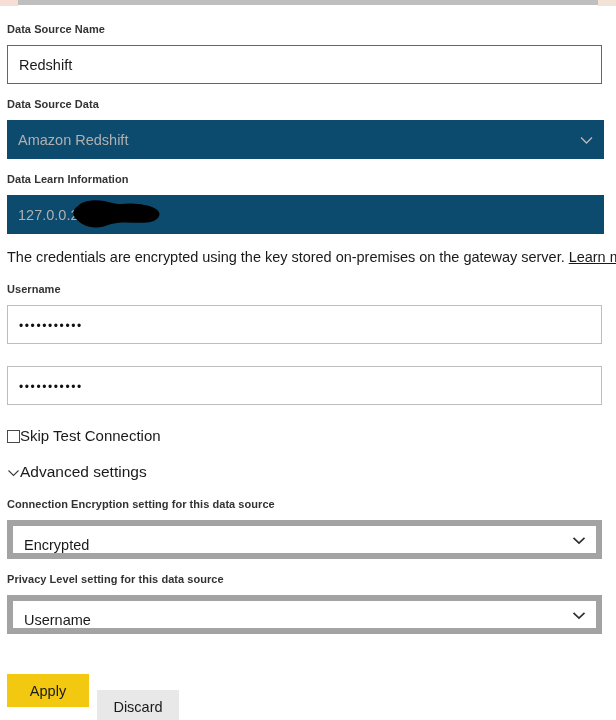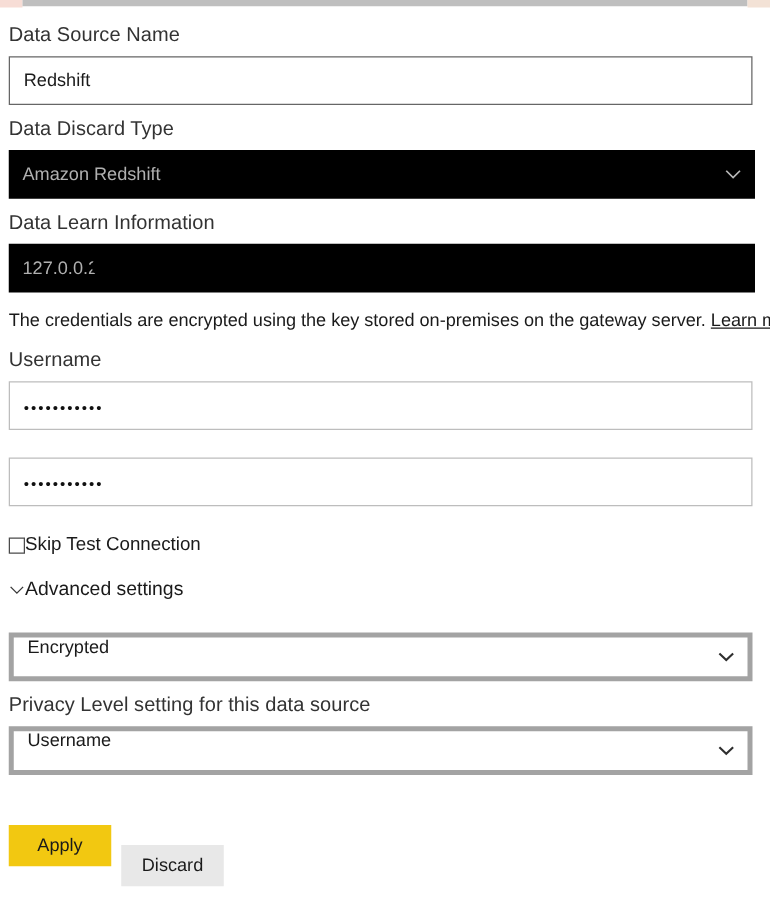--- a/index.html
+++ b/index.html
@@ -46,24 +46,25 @@
     background: #f3e2d6;
   }
 
   .form {
     position: relative;
     padding: 0 7px;
     width: 616px;
   }
 
   .field-label {
-    font-size: 16px;
+    font-size: 11px;
     color: #333333;
     line-height: 14px;
     letter-spacing: 0.05px;
+    font-weight: bold;
   }
 
   
   .input-box {
     width: 595px;
     height: 39px;
     border: 1px solid #bdbdbd;
     background: #ffffff;
     display: flex;
     align-items: center;
@@ -80,21 +81,21 @@
     color: #111111;
     line-height: 1;
     position: relative;
     top: 1px;
   }
 
   
   .disabled-box {
     width: 597px;
     height: 39px;
-    background: #000000;
+    background: #0c4a6e;
     border: none;
     display: flex;
     align-items: center;
     padding: 0 11px;
     font-size: 14.5px;
     color: #b0b0b0;
     position: relative;
   }
   .disabled-box .chev {
     position: absolute;
@@ -111,24 +112,24 @@
     top: 1px;
     width: 100px;
     height: 37px;
     pointer-events: none;
   }
 
   
   .select-box {
     width: 595px;
     height: 39px;
-    border: 4px solid #a3a3a3;
-    background: #ffffff;
-    display: flex;
-    align-items: flex-start;
+    border: 6px solid #a3a3a3;
+    background: #ffffff;
+    display: flex;
+    align-items: flex-end;
     padding: 0 11px;
     font-size: 14.5px;
     color: #1a1a1a;
     position: relative;
   }
   .select-box .chev {
     position: absolute;
     right: 10px;
     top: 50%;
     transform: translateY(-50%);
@@ -226,21 +227,21 @@
 <div class="form">
 
   <div style="height:14px"></div>
   <div class="field-label">Data Source Name</div>
   <div style="height:9px"></div>
   <div class="input-box focused">
     <span>Redshift</span>
   </div>
 
   <div style="height:13px"></div>
-  <div class="field-label">Data Discard Type</div>
+  <div class="field-label">Data Source Data</div>
   <div style="height:9px"></div>
   <div class="disabled-box">
     <span>Amazon Redshift</span>
     <span class="chev">
       <svg width="13" height="9" viewBox="0 0 13 9" aria-hidden="true">
         <path d="M1 1.6 L6.5 7 L12 1.6" fill="none" stroke="#b8b8b8" stroke-width="1.4"></path>
       </svg>
     </span>
   </div>
 
@@ -289,20 +290,21 @@
   <div class="adv-row">
     <span class="adv-chev">
       <svg width="13" height="13" viewBox="0 0 13 13" aria-hidden="true">
         <path d="M1.5 4.5 L6.5 9.5 L11.5 4.5" fill="none" stroke="#3a3a3a" stroke-width="1.1"></path>
       </svg>
     </span>
     <span class="adv-label">Advanced settings</span>
   </div>
 
   <div style="height:17px"></div>
+  <div class="field-label">Connection Encryption setting for this data source</div>
   <div style="height:9px"></div>
   <div class="select-box">
     <span>Encrypted</span>
     <span class="chev">
       <svg width="14" height="9" viewBox="0 0 14 9" aria-hidden="true">
         <path d="M1.5 1.8 L7 7 L12.5 1.8" fill="none" stroke="#2f2f2f" stroke-width="1.7"></path>
       </svg>
     </span>
   </div>
 

